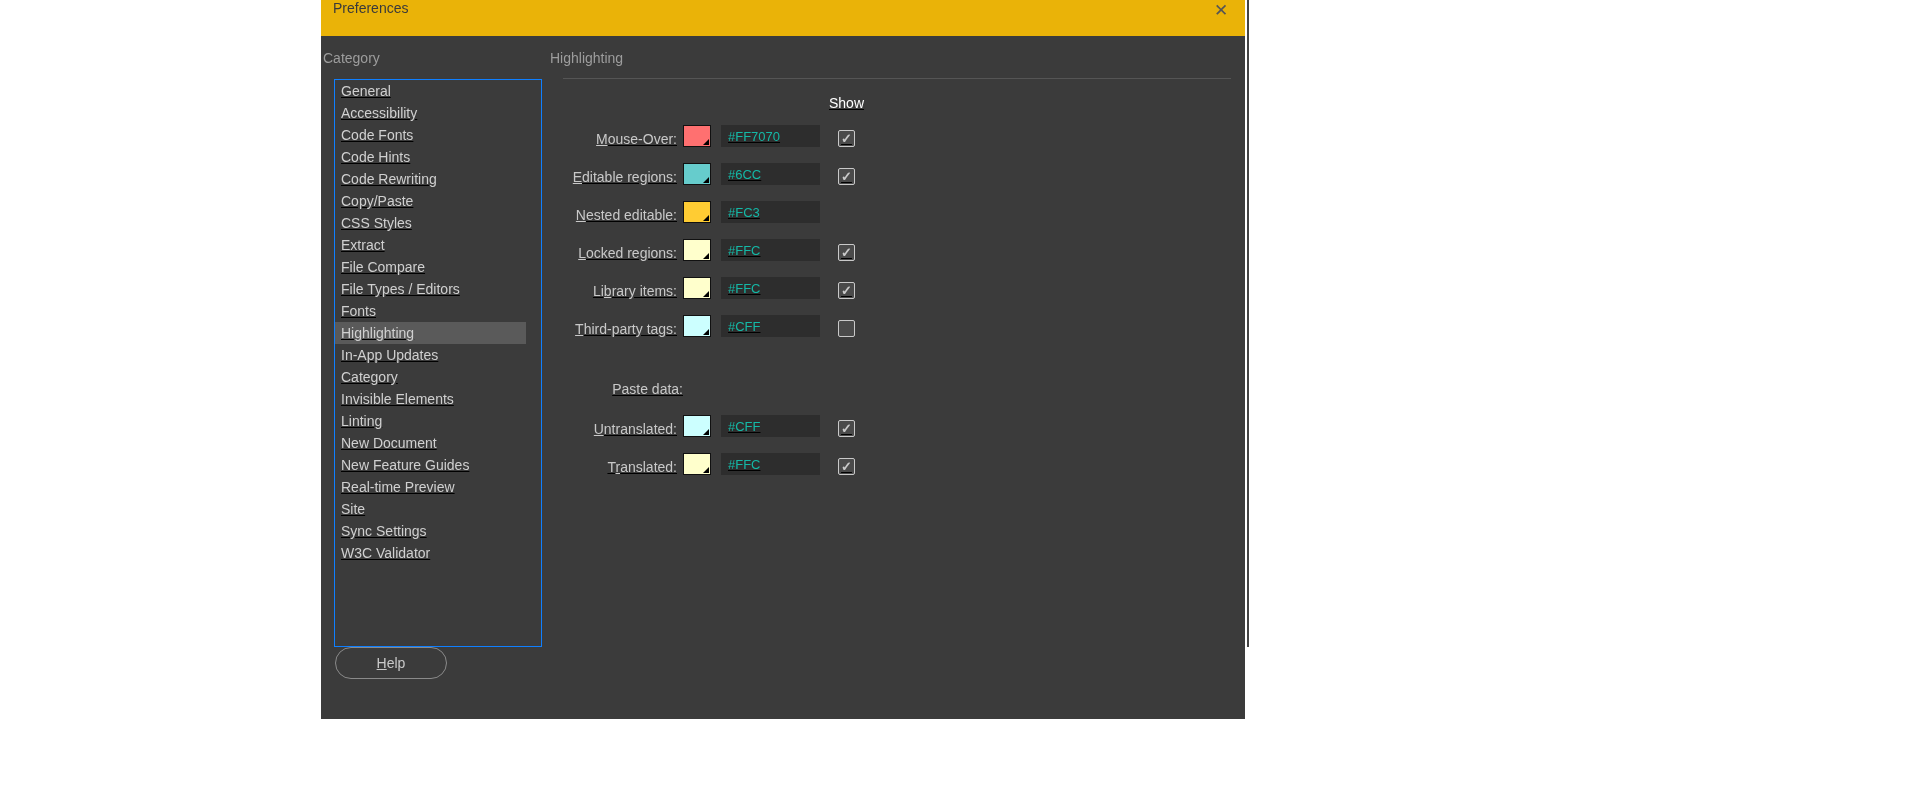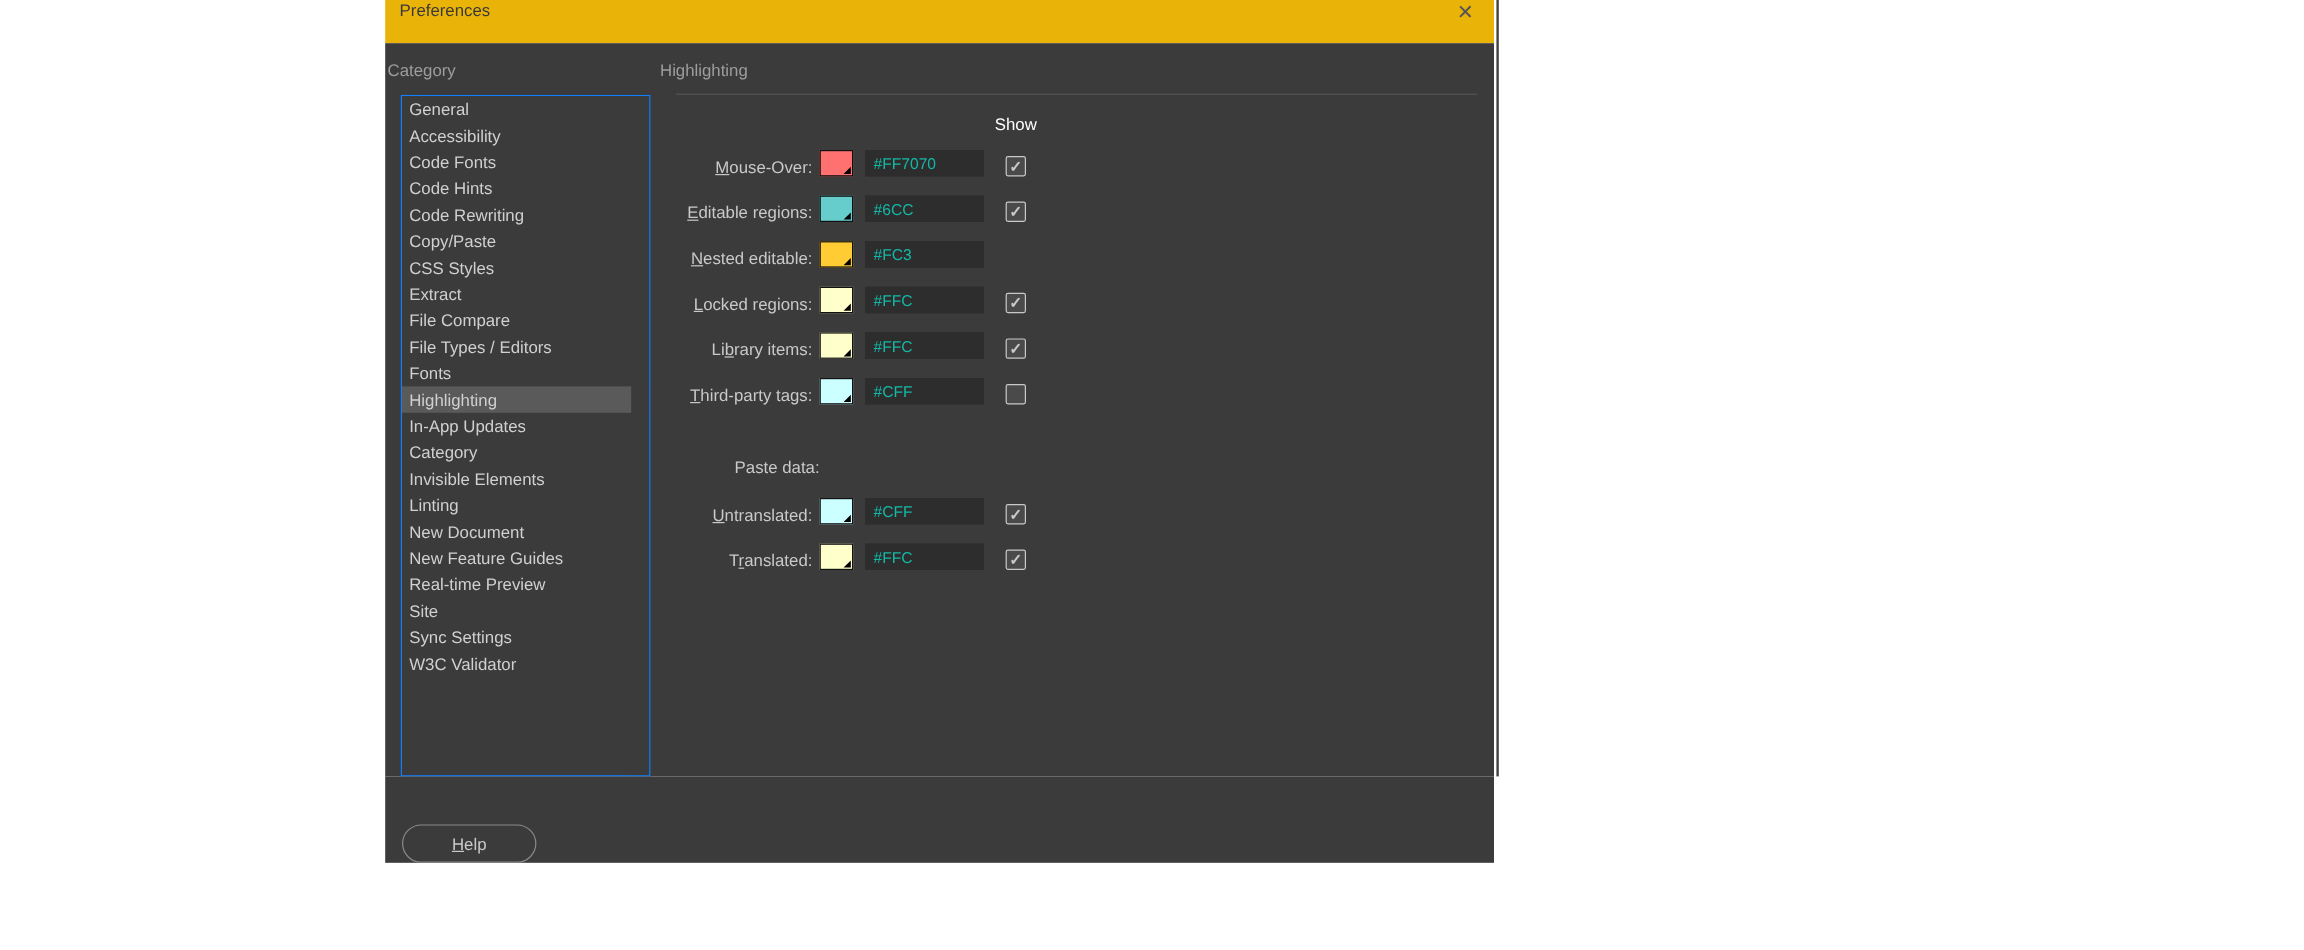--- a/index.html
+++ b/index.html
@@ -48,20 +48,21 @@
     color: #9d9d9d;
     font-size: 14px;
     padding-left: 0;
   }
 
   .main {
     display: flex;
     flex: 1;
     padding: 0 13px 0 13px;
     overflow: hidden;
+    text-decoration: underline;
   }
 
   .category-list {
     width: 208px;
     border: 1px solid #0f7fff;
     background: #3b3b3b;
     overflow: hidden;
     position: relative;
   }
   .category-list .track {
@@ -163,21 +164,21 @@
     font-size: 14px;
     color: #c9c9c9;
     margin-top: 44px;
     margin-bottom: 14px;
   }
 
   .footer {
     background: #3b3b3b;
     height: 72px;
     display: flex;
-    align-items: flex-end;
+    align-items: flex-start;
     padding: 0 14px;
     justify-content: space-between;
   }
   .btn {
     height: 32px;
     border-radius: 16px;
     border: 1px solid #8a8a8a;
     background: transparent;
     color: #c9c9c9;
     font-size: 14px;

